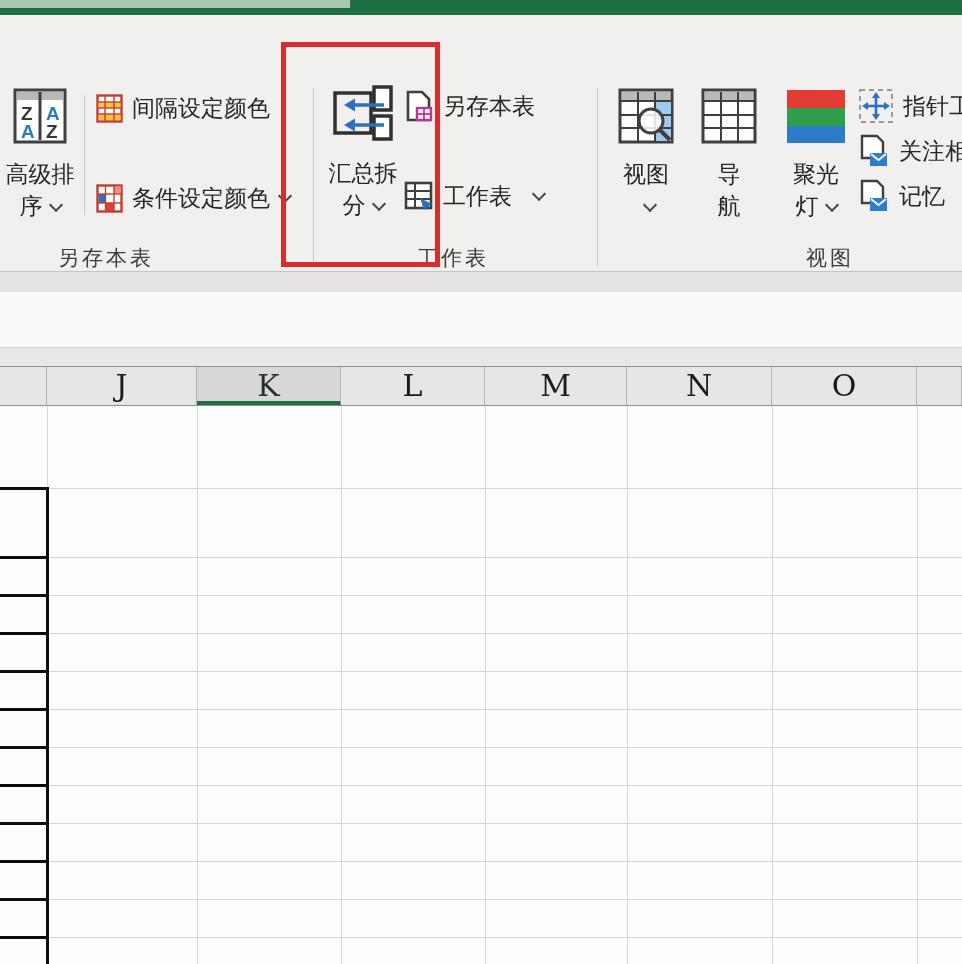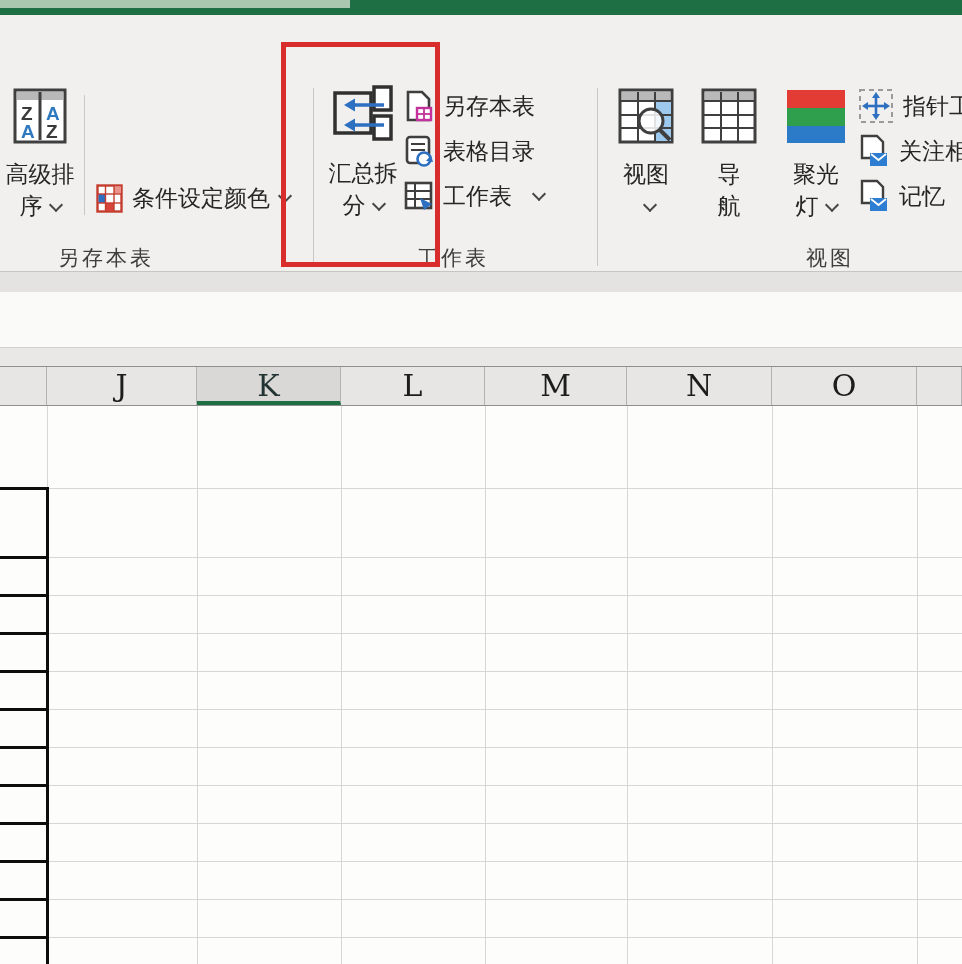--- a/index.html
+++ b/index.html
@@ -74,20 +74,35 @@
           <text x="33" y="32" font-family="Liberation Sans, sans-serif" font-size="19" font-weight="bold" fill="#2e79c0">A</text>
           <text x="33" y="50" font-family="Liberation Sans, sans-serif" font-size="19" font-weight="bold" fill="#3a3a3a">Z</text>
         </svg>
       </span>
       <span>高级排</span><br>
       <span>序</span><span class="chev"></span>
     </div>
 
     <div class="vdiv" style="left:84px;top:80px;height:120px;"></div>
 
+    <div class="menu-btn" style="left:96px;top:75px;height:36px;">
+      <span class="ic">
+        <svg width="27" height="29" viewBox="0 0 27 29">
+          <rect x="1.5" y="1.5" width="24" height="26" fill="#ffffff" stroke="#c43c2e" stroke-width="2.4"></rect>
+          <rect x="2.5" y="8" width="22" height="6" fill="#f6c33c"></rect>
+          <rect x="2.5" y="20" width="22" height="6" fill="#f6c33c"></rect>
+          <line x1="2" y1="8" x2="25" y2="8" stroke="#c43c2e" stroke-width="1.4"></line>
+          <line x1="2" y1="14" x2="25" y2="14" stroke="#c43c2e" stroke-width="1.4"></line>
+          <line x1="2" y1="20" x2="25" y2="20" stroke="#c43c2e" stroke-width="1.4"></line>
+          <line x1="9" y1="2" x2="9" y2="27" stroke="#c43c2e" stroke-width="1.4"></line>
+          <line x1="18" y1="2" x2="18" y2="27" stroke="#c43c2e" stroke-width="1.4"></line>
+        </svg>
+      </span>
+      <span>间隔设定颜色</span>
+    </div>
 
 
     <div class="menu-btn" style="left:96px;top:165px;height:36px;">
       <span class="ic">
         <svg width="27" height="29" viewBox="0 0 27 29">
           <rect x="1.5" y="1.5" width="24" height="26" fill="#ffffff" stroke="#c43c2e" stroke-width="2.4"></rect>
           <rect x="2.5" y="10" width="7" height="9" fill="#2d6fc0"></rect>
           <rect x="10" y="19" width="8" height="8" fill="#d6453a"></rect>
           <rect x="18" y="2.5" width="7" height="7" fill="#e8928a"></rect>
           <line x1="2" y1="10" x2="25" y2="10" stroke="#c43c2e" stroke-width="1.4"></line>
@@ -127,32 +142,20 @@
         <svg width="30" height="32" viewBox="0 0 30 32">
           <path d="M4 2 h14 l7 7 v21 h-21 z" fill="#ffffff" stroke="#3f3f3f" stroke-width="2.6"></path>
           <rect x="13" y="18" width="14" height="12" fill="#ffffff" stroke="#c2329a" stroke-width="2.4"></rect>
           <line x1="13" y1="24" x2="27" y2="24" stroke="#c2329a" stroke-width="1.8"></line>
           <line x1="20" y1="18" x2="20" y2="30" stroke="#c2329a" stroke-width="1.8"></line>
         </svg>
       </span>
       <span>另存本表</span>
     </div>
 
-    <div class="menu-btn" style="left:404px;top:118px;height:36px;">
-      <span class="ic">
-        <svg width="30" height="32" viewBox="0 0 30 32">
-          <rect x="3" y="2" width="22" height="26" rx="3" fill="#ffffff" stroke="#3f3f3f" stroke-width="2.6"></rect>
-          <line x1="7" y1="9" x2="21" y2="9" stroke="#3f3f3f" stroke-width="2"></line>
-          <line x1="7" y1="15" x2="21" y2="15" stroke="#3f3f3f" stroke-width="2"></line>
-          <circle cx="20" cy="24" r="6.5" fill="#ffffff" stroke="#2d6fc0" stroke-width="2.6"></circle>
-          <polygon points="27,20 29,27 22,26" fill="#2d6fc0"></polygon>
-        </svg>
-      </span>
-      <span>表格目录</span>
-    </div>
 
     <div class="menu-btn" style="left:404px;top:163px;height:36px;">
       <span class="ic">
         <svg width="30" height="32" viewBox="0 0 30 32">
           <rect x="2" y="3" width="25" height="25" fill="#ffffff" stroke="#3f3f3f" stroke-width="2.6"></rect>
           <line x1="2" y1="11" x2="27" y2="11" stroke="#3f3f3f" stroke-width="2"></line>
           <line x1="2" y1="19" x2="27" y2="19" stroke="#3f3f3f" stroke-width="2"></line>
           <line x1="11" y1="3" x2="11" y2="28" stroke="#3f3f3f" stroke-width="2"></line>
           <polygon points="16,18 28,24 20,30" fill="#2d6fc0"></polygon>
         </svg>

